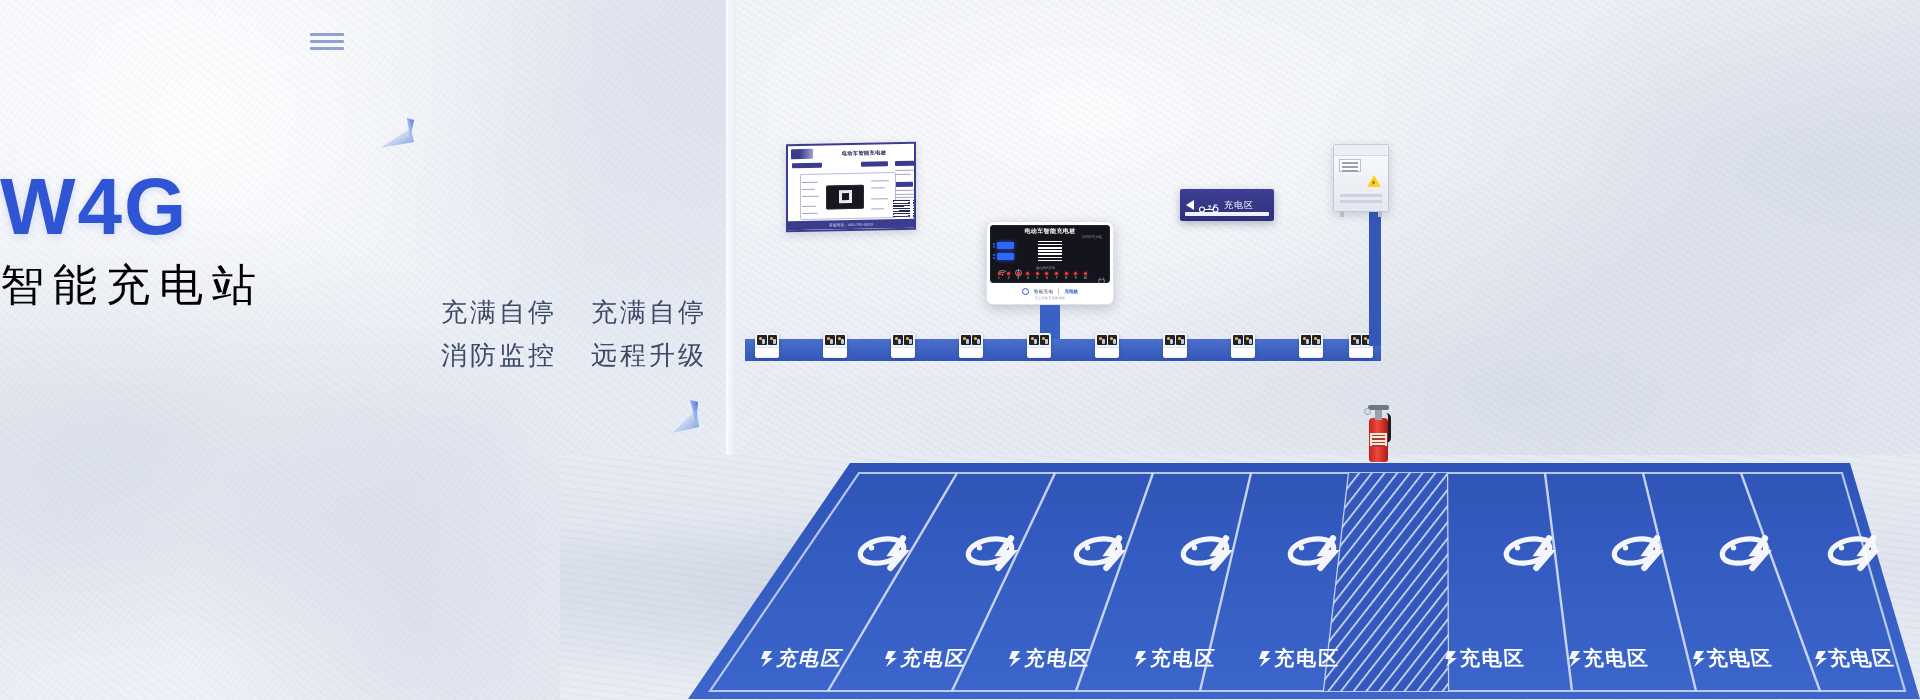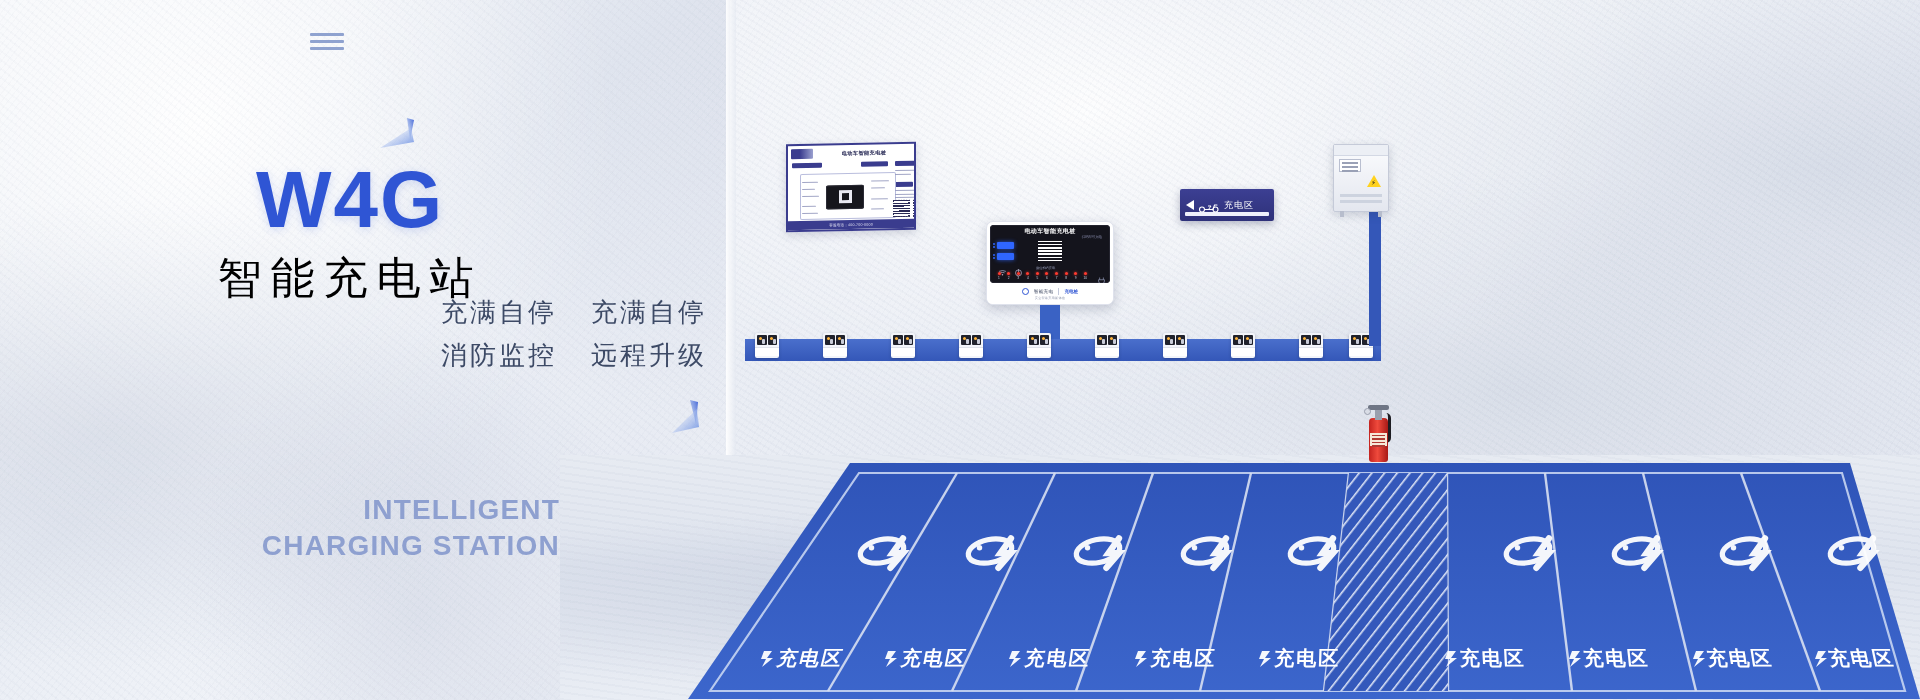--- a/index.html
+++ b/index.html
@@ -73,21 +73,21 @@
   .menu-mark i:nth-child(2){ width:34px; }
   .menu-mark i:nth-child(3){ width:34px; }
 
   
   .arrow-deco{ position:absolute; }
   .arrow-deco svg{ display:block; }
   #arrow-top{ left:380px; top:118px; }
   #arrow-bottom{ left:672px; top:400px; }
 
   
-  .headline{ position:absolute; left:0; top:160px; width:700px; text-align:center; }
+  .headline{ position:absolute; left:0; top:167px; width:700px; text-align:left; }
   .headline .w4g{
     font-size:80px; font-weight:bold; color:#2f55d4; letter-spacing:2px;
     line-height:1; font-family:"Liberation Sans","DejaVu Sans",sans-serif;
     text-shadow:0 2px 10px rgba(47,85,212,.18);
   }
   .headline .cn-title{
     margin-top:10px; font-size:44px; color:#000000; letter-spacing:9px;
     font-weight:300; line-height:1.25;
     font-family:"DejaVu Sans","Liberation Sans",sans-serif;
   }
@@ -328,24 +328,20 @@
     <div class="feat-row">
       <span>充满自停</span>
       <span>充满自停</span>
     </div>
     <div class="feat-row">
       <span>消防监控</span>
       <span>远程升级</span>
     </div>
   </div>
 
-  <div class="en-block">
-    <div>INTELLIGENT</div>
-    <div>CHARGING STATION</div>
-  </div>
 
   <div class="poster">
     <div class="poster-head">
       <div class="poster-logo"></div>
       <div class="poster-title">电动车智能充电桩</div>
     </div>
     <div class="poster-body">
       <div class="pill p1"></div>
       <div class="pill p2"></div>
       <div class="pill p3"></div>

